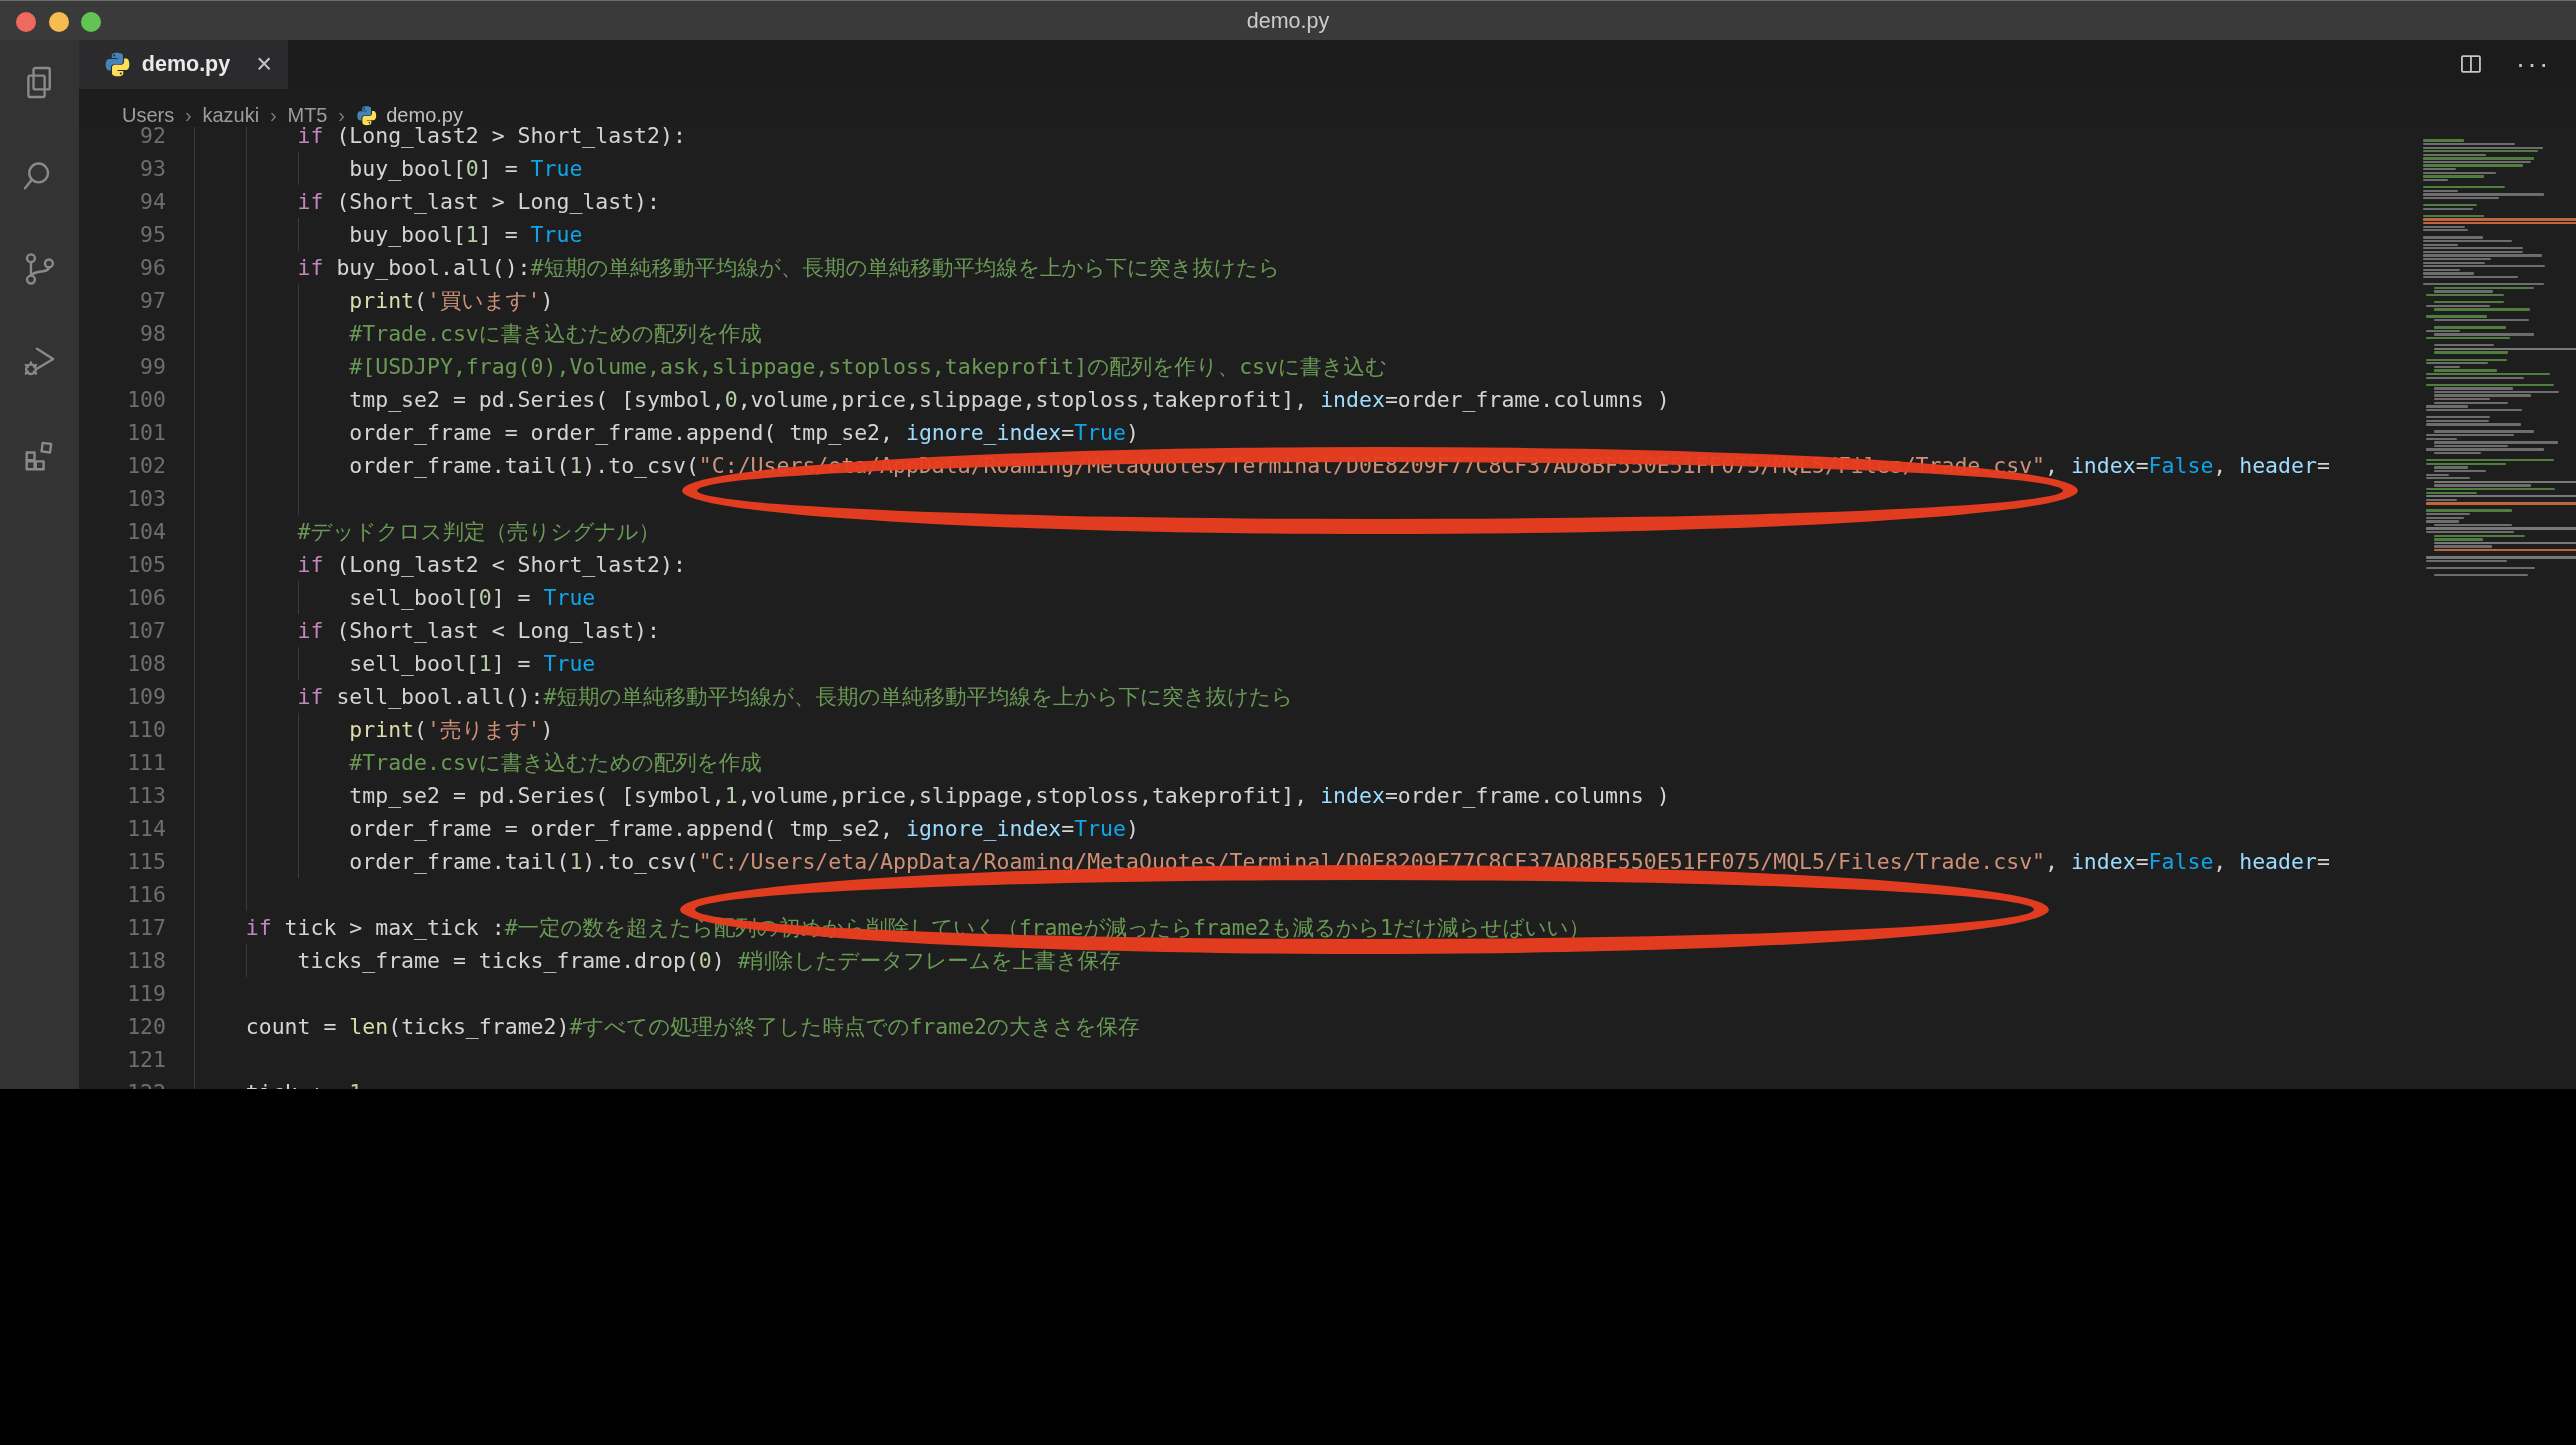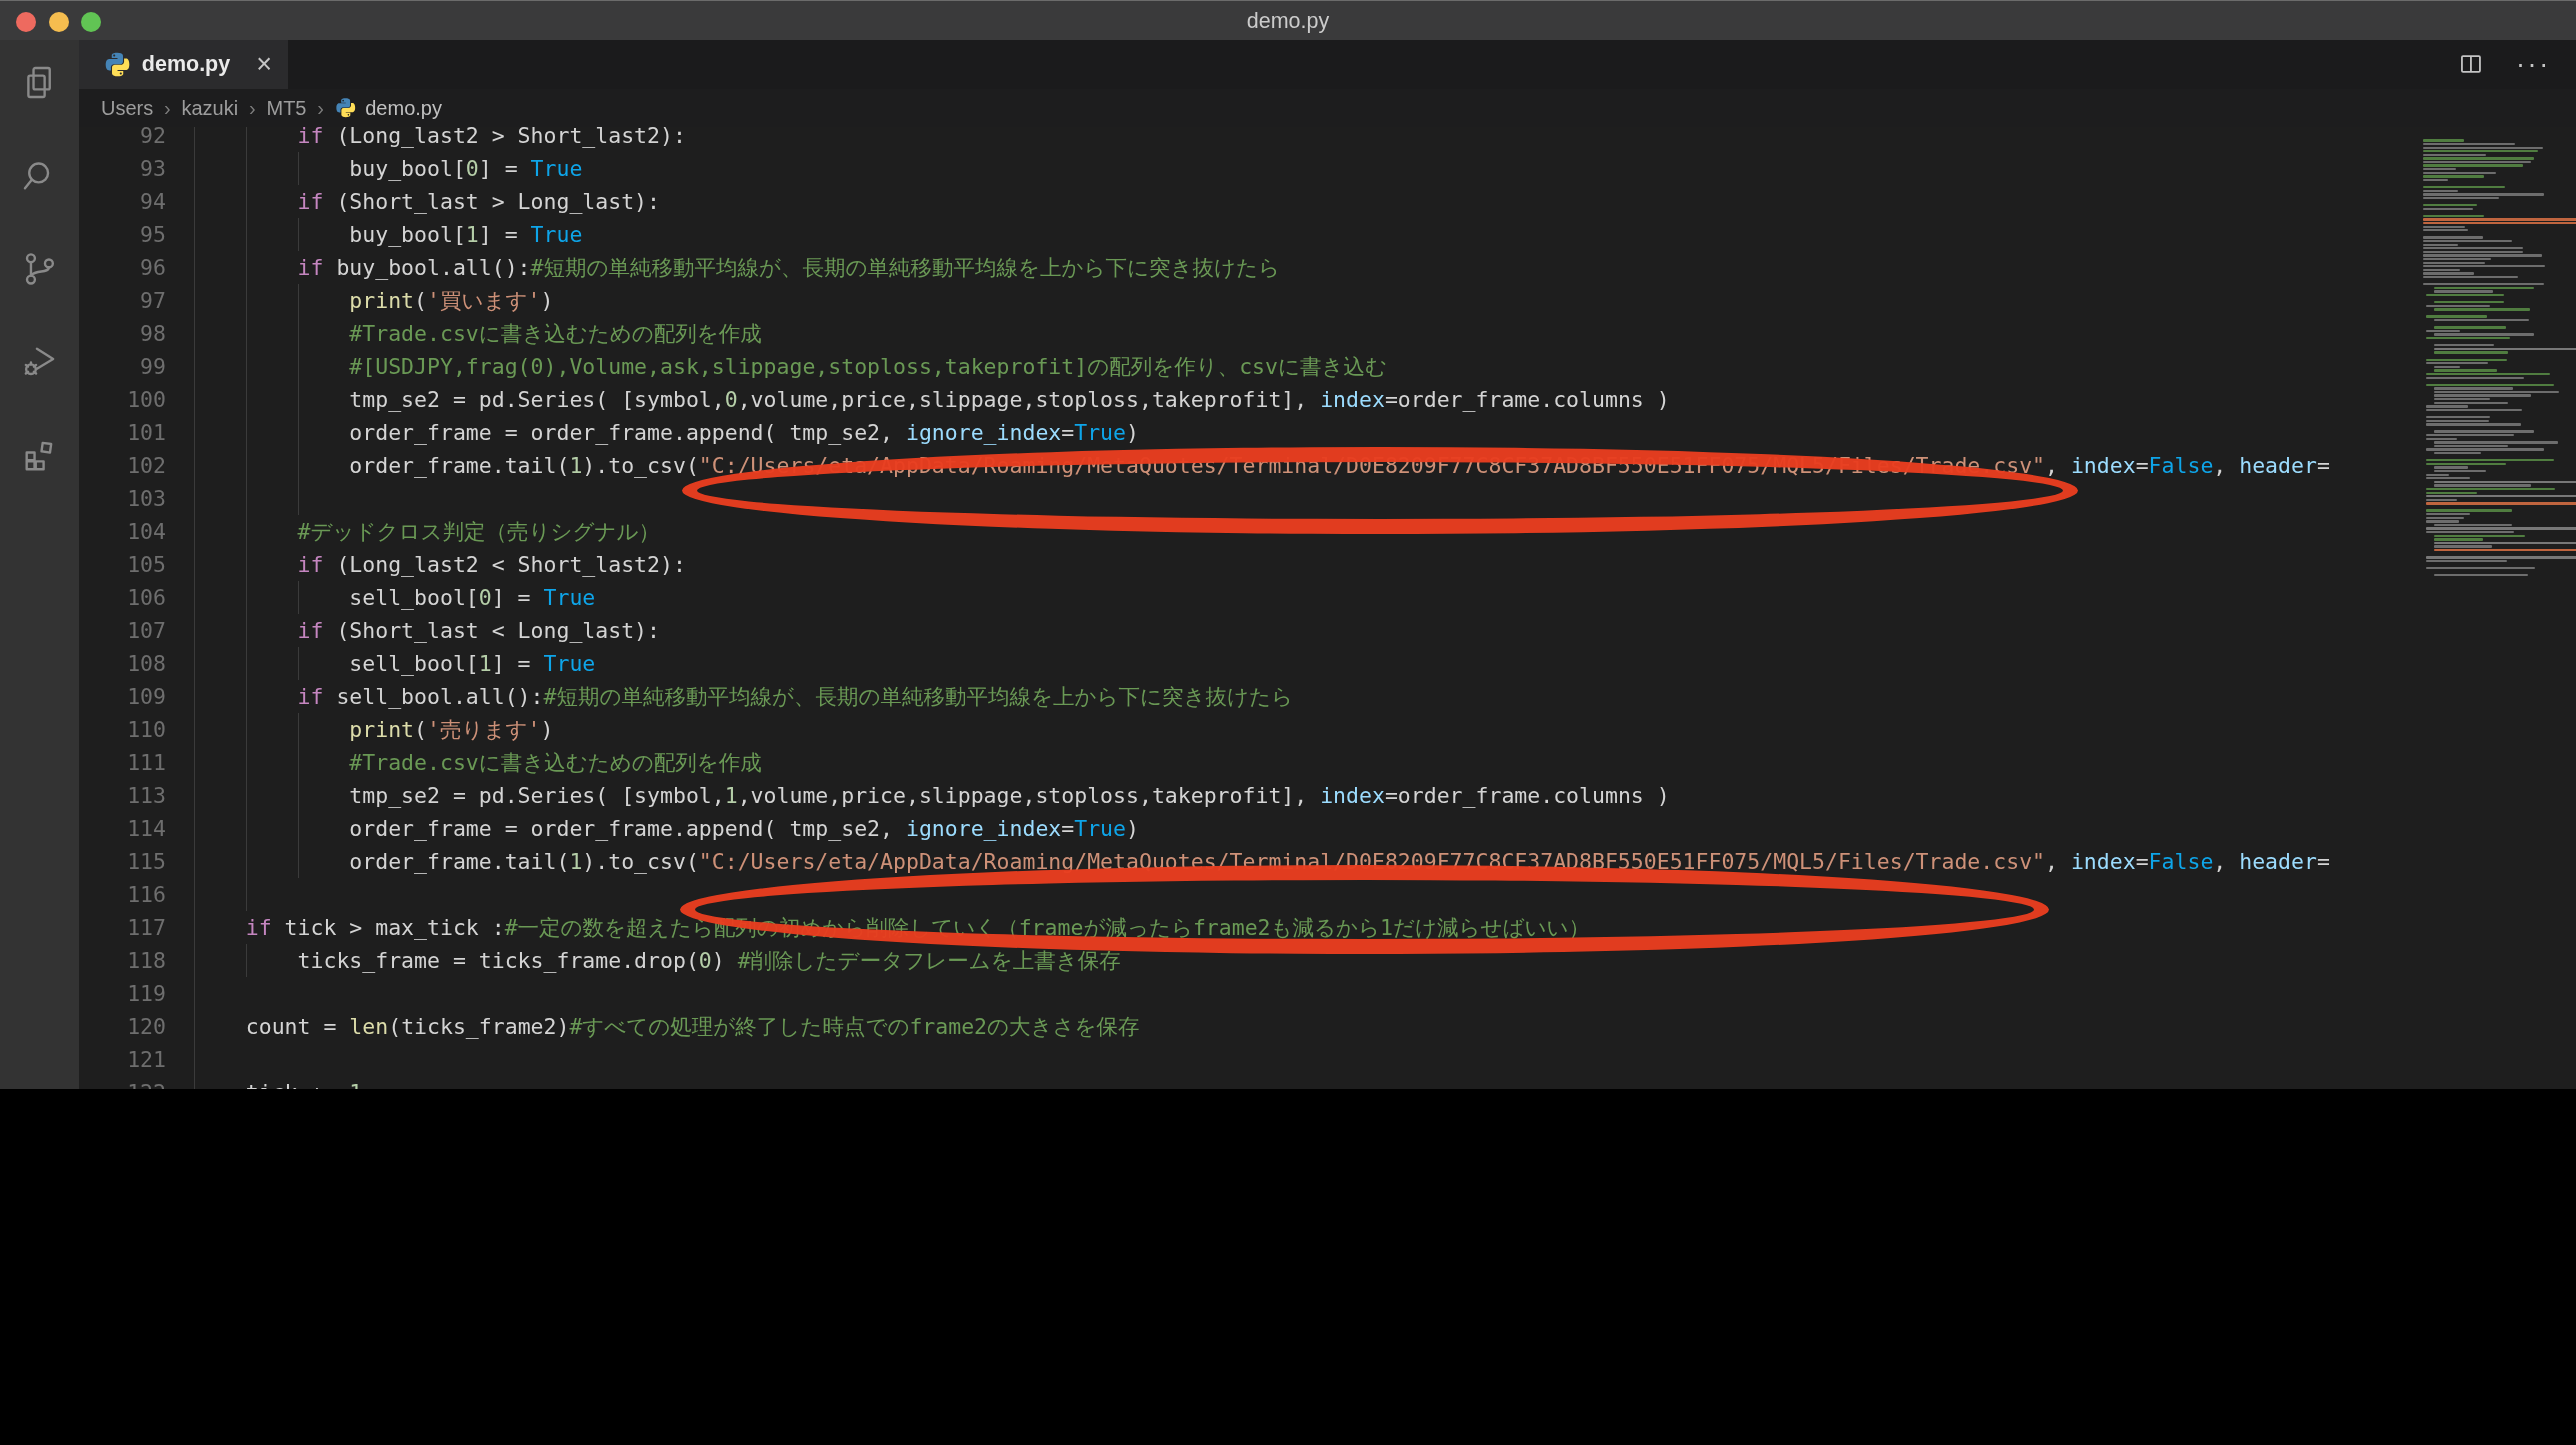--- a/index.html
+++ b/index.html
@@ -29,21 +29,21 @@
   .tab{width:209px;height:49px;background:#2b2b2d;display:flex;align-items:center;
        padding:0 16px 0 25px;box-sizing:border-box;gap:10.8px;}
   .tab-label{color:#eaeaea;font-size:21.5px;font-weight:bold;white-space:nowrap;}
   .tab-close{margin-left:auto;color:#c5c5c5;font-size:27px;line-height:27px;}
   .tab-actions{margin-left:auto;display:flex;align-items:center;gap:30.5px;padding-right:25px;}
   .tab-actions svg{width:27px;height:27px;stroke:#c5c5c5;fill:none;stroke-width:1.6;}
   .more-dots{color:#c5c5c5;font-size:27px;letter-spacing:2.7px;}
   .pyicon{width:27px;height:27px;flex:0 0 auto;}
   
   .breadcrumbs{position:absolute;left:0;top:49px;width:100%;height:38px;background:#1d1d1e;
-               display:flex;align-items:center;padding-left:22px;box-sizing:border-box;
+               display:flex;align-items:flex-end;padding-left:43px;box-sizing:border-box;
                color:#9d9d9d;font-size:20px;gap:10.8px;}
   .bc-sep{color:#7c7c7c;font-size:20px;}
   .bc-file{display:flex;align-items:center;gap:9px;color:#c0c0c0;}
   .bc-file .pyicon{width:21.5px;height:21.5px;}
   
   .editor{position:absolute;left:0;top:87px;width:100%;height:1275px;overflow:hidden;background:#1e1e1e;}
   .code-lines{margin-top:-8px;font-family:"DejaVu Sans Mono","Liberation Mono",monospace;
               font-size:21.5px;line-height:33px;}
   .line{display:flex;height:33px;white-space:pre;}
   .ln{width:87px;text-align:right;color:#6e6e6e;flex:0 0 auto;}

